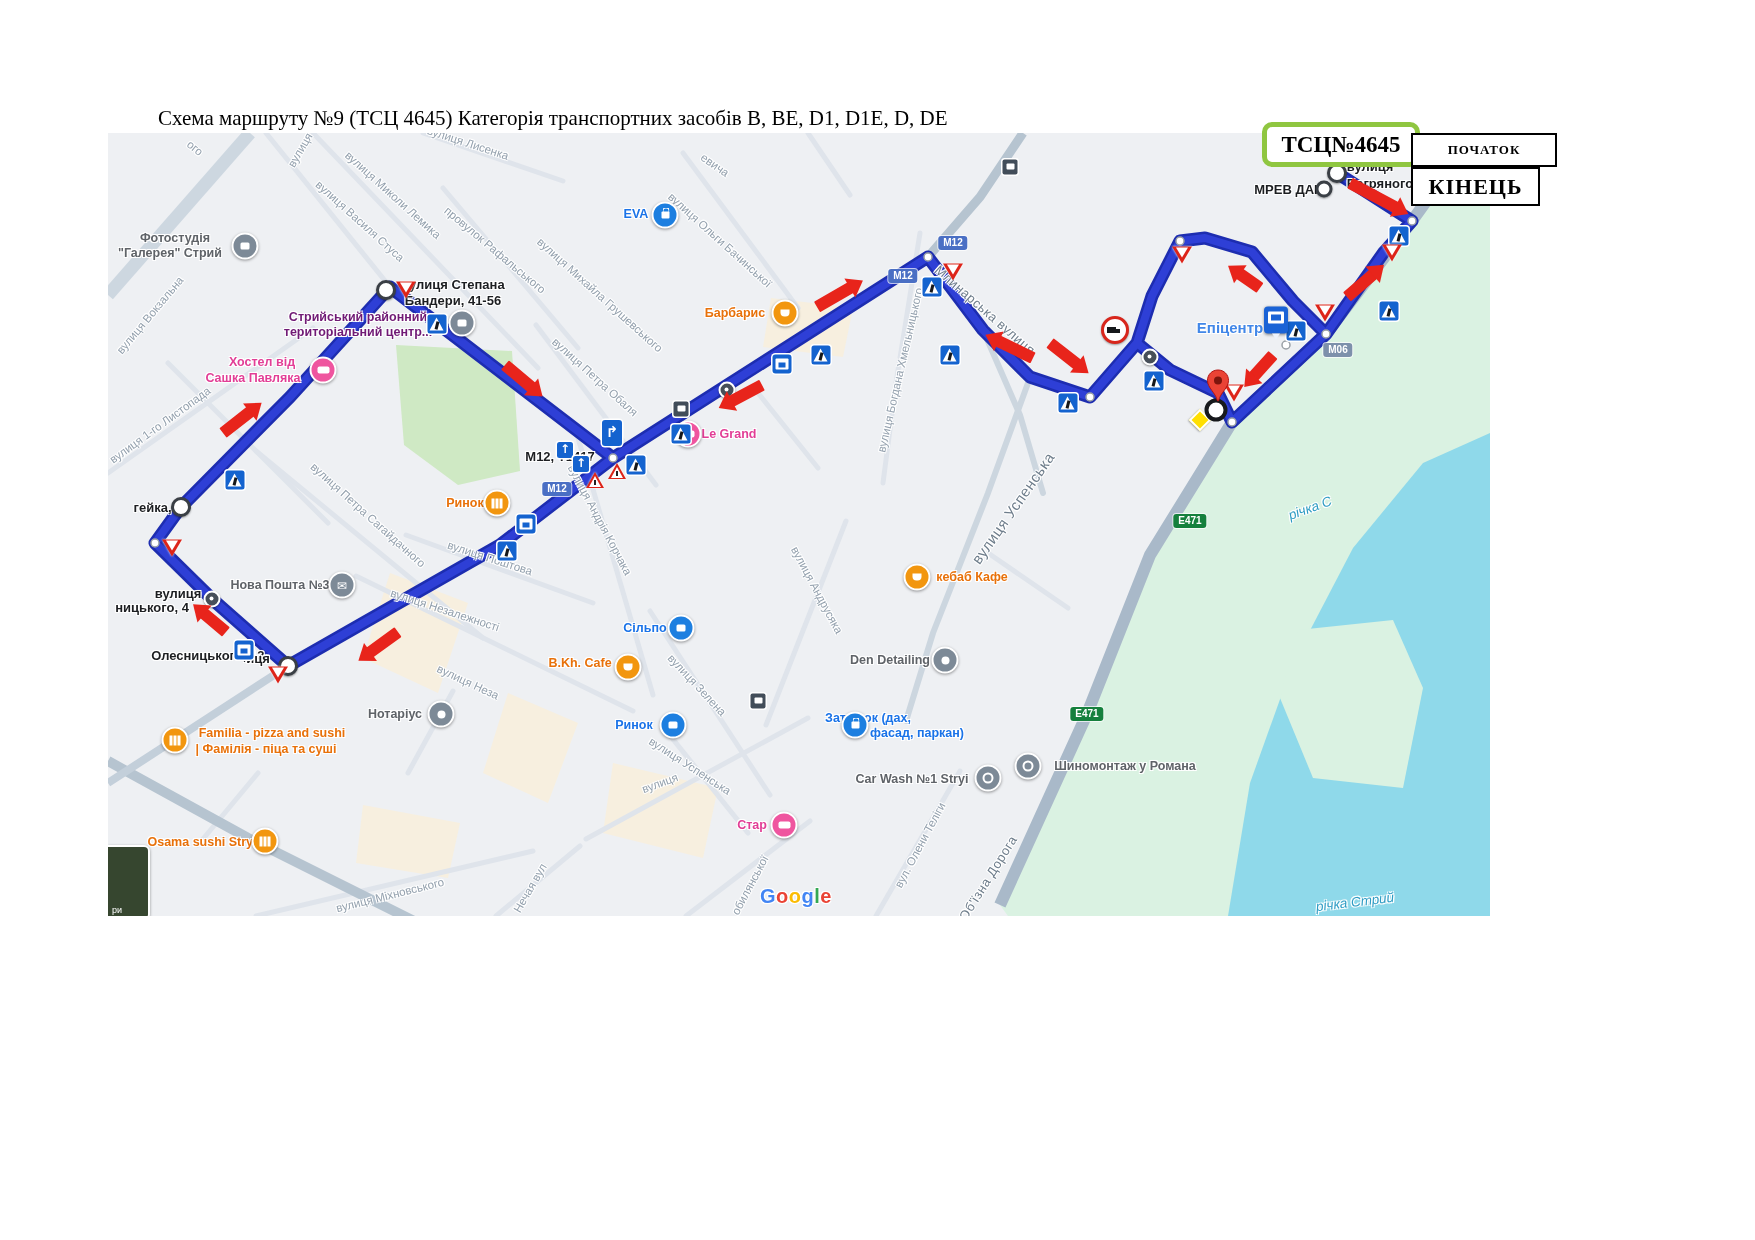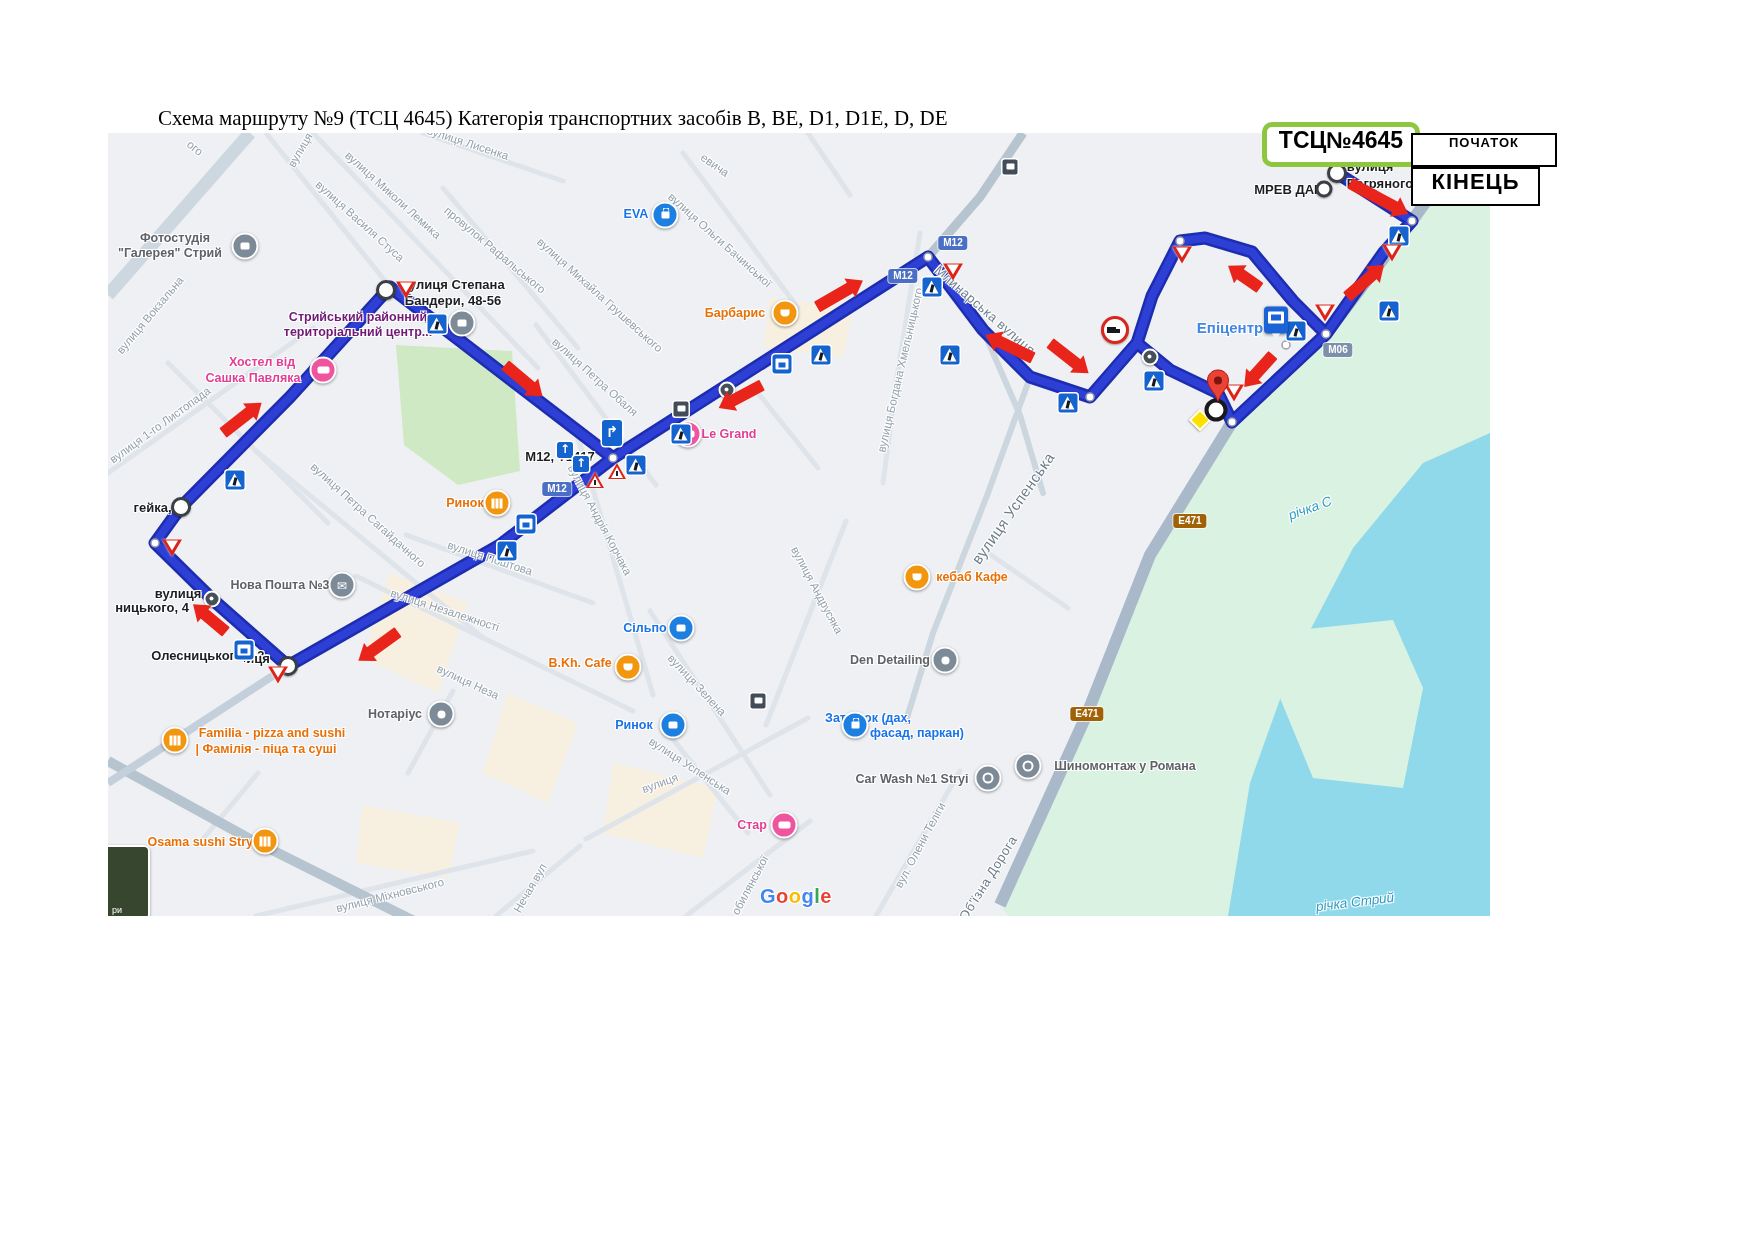--- a/index.html
+++ b/index.html
@@ -29,21 +29,21 @@
   .g-ring{width:7px;height:7px;border:2.5px solid #fff;border-radius:50%}
   .g-bed{width:12px;height:7px;background:#fff;border-radius:2px}
   .g-cup{width:9px;height:7px;background:#fff;border-radius:0 0 4px 4px}
   .g-fork{width:2.5px;height:10px;background:#fff;box-shadow:4px 0 0 #fff,-4px 0 0 #fff}
   .g-bag{width:8px;height:7px;background:#fff;border-radius:1px;position:relative}
   .g-bag::before{content:"";position:absolute;left:1.5px;top:-4px;width:5px;height:4px;border:1.5px solid #fff;border-bottom:none;border-radius:3px 3px 0 0}
   .g-env{color:#fff;font-size:12px;line-height:1}
   
   .shield{position:absolute;transform:translate(-50%,-50%);font-weight:bold;font-size:10px;color:#fff;
           padding:1px 5px 2px;border-radius:3px;z-index:5;box-shadow:0 0 0 1px rgba(255,255,255,.7);}
-  .sh-m12{background:#4a6fc4}.sh-m06{background:#7d90ab}.sh-e471{background:#a16207}
+  .sh-m12{background:#4a6fc4}.sh-m06{background:#7d90ab}.sh-e471{background:#15803d}
   
   .sg{position:absolute;transform:translate(-50%,-50%);z-index:7;}
   .sg span{display:block;position:absolute;}
   .s-cross{width:19px;height:19px;background:#1463cf;border-radius:2.5px;box-shadow:0 0 0 1.5px #fff;}
   .s-cross .t{left:2px;top:3px;width:0;height:0;border-left:7.5px solid transparent;border-right:7.5px solid transparent;border-bottom:13px solid #fff;}
   .s-cross .m{left:8px;top:7px;width:2.5px;height:8px;background:#16181b;transform:rotate(14deg);}
   .s-bus{width:19px;height:19px;background:#1463cf;border-radius:3px;box-shadow:0 0 0 1.5px #fff;}
   .s-bus .w{left:3px;top:4px;width:13px;height:11px;background:#fff;border-radius:1px;}
   .s-bus .b{left:6px;top:8px;width:7px;height:5px;background:#1463cf;}
   .s-tr{width:15px;height:15px;background:#424d59;border-radius:2px;box-shadow:0 0 0 1.5px #fff;}
@@ -75,22 +75,22 @@
   .arr::after{content:"";position:absolute;right:-14px;top:50%;transform:translateY(-50%);
     width:0;height:0;border-left:15px solid #e8241b;border-top:11px solid transparent;border-bottom:11px solid transparent;}
   
   #glogo{position:absolute;left:652px;top:752px;font-size:20px;font-weight:bold;letter-spacing:.5px;z-index:9;
     text-shadow:-1px -1px 0 #fff,1px -1px 0 #fff,-1px 1px 0 #fff,1px 1px 0 #fff;}
   #glogo span{font-family:"Liberation Sans",sans-serif;}
   .gl0,.gl3{color:#4285F4}.gl1,.gl5{color:#EA4335}.gl2{color:#FBBC05}.gl4{color:#34A853}
   #toggle{position:absolute;left:0;top:712px;width:40px;height:71px;background:#36462f;border:2px solid #fff;border-left:none;border-radius:0 6px 6px 0;z-index:9;box-shadow:0 1px 3px rgba(0,0,0,.4);}
   #toggle b{position:absolute;left:4px;bottom:3px;color:#fff;font-size:9px;font-weight:normal;}
   
-  .box{position:absolute;background:#fff;display:flex;justify-content:center;
-       font-family:Liberation Sans, sans-serif;font-weight:bold;color:#000;z-index:20;}
+  .box{position:absolute;background:#fff;display:flex;align-items:center;justify-content:center;
+       font-family:Liberation Serif, serif;font-weight:bold;color:#000;z-index:20;}
   #tsc-box{left:1262px;top:122px;width:148px;height:35px;border:5px solid #8fc640;border-radius:10px;font-size:23px;}
   #start-box{left:1411px;top:133px;width:142px;height:30px;border:2.5px solid #000;font-size:13px;letter-spacing:1px;}
   #end-box{left:1411px;top:167px;width:125px;height:35px;border:2.5px solid #000;font-size:22px;letter-spacing:1px;}
 </style>
 </head>
 <body>
 
 <h1 id="page-title">Схема маршруту №9 (ТСЦ 4645) Категорія транспортних засобів B, BE, D1, D1E, D, DE</h1>
 
 <div id="map">
@@ -347,21 +347,21 @@
   <span class="lb street" style="left:282px;top:762px;--r:-14deg">вулиця Міхновського</span>
   <span class="lb street" style="left:422px;top:755px;--r:-60deg">Нечая вул</span>
   <span class="lb street" style="left:642px;top:752px;--r:-62deg">обилянської</span>
   <span class="lb street" style="left:552px;top:650px;--r:-20deg">вулиця</span>
   <span class="lb bigroad" style="left:880px;top:745px;--r:-58deg">Об'їзна Дорога</span>
 
   <span class="lb river" style="left:1247px;top:769px;--r:-7deg">річка Стрий</span>
   <span class="lb river" style="left:1202px;top:375px;--r:-20deg">річка С</span>
 
   <span class="lb wp" style="left:345px;top:151px">вулиця Степана</span>
-  <span class="lb wp" style="left:345px;top:167px">Бандери, 48-56</span>
+  <span class="lb wp" style="left:345px;top:167px">Бандери, 41-56</span>
   <span class="lb wp" style="left:50px;top:374px">гейка, 3</span>
   <span class="lb wp" style="left:70px;top:460px">вулиця</span>
   <span class="lb wp" style="left:44px;top:474px">ницького, 4</span>
   <span class="lb wp" style="left:102px;top:522px">Олесницького, 13-</span>
   <span class="lb wp" style="left:150px;top:525px">иця</span>
   <span class="lb wp" style="left:1178px;top:56px">МРЕВ ДАІ</span>
   <span class="lb wp" style="left:1262px;top:33px">вулиця</span>
   <span class="lb wp" style="left:1272px;top:50px">Багряного</span>
   <span class="lb wp" style="left:452px;top:323px">М12, Т1417</span>
 

